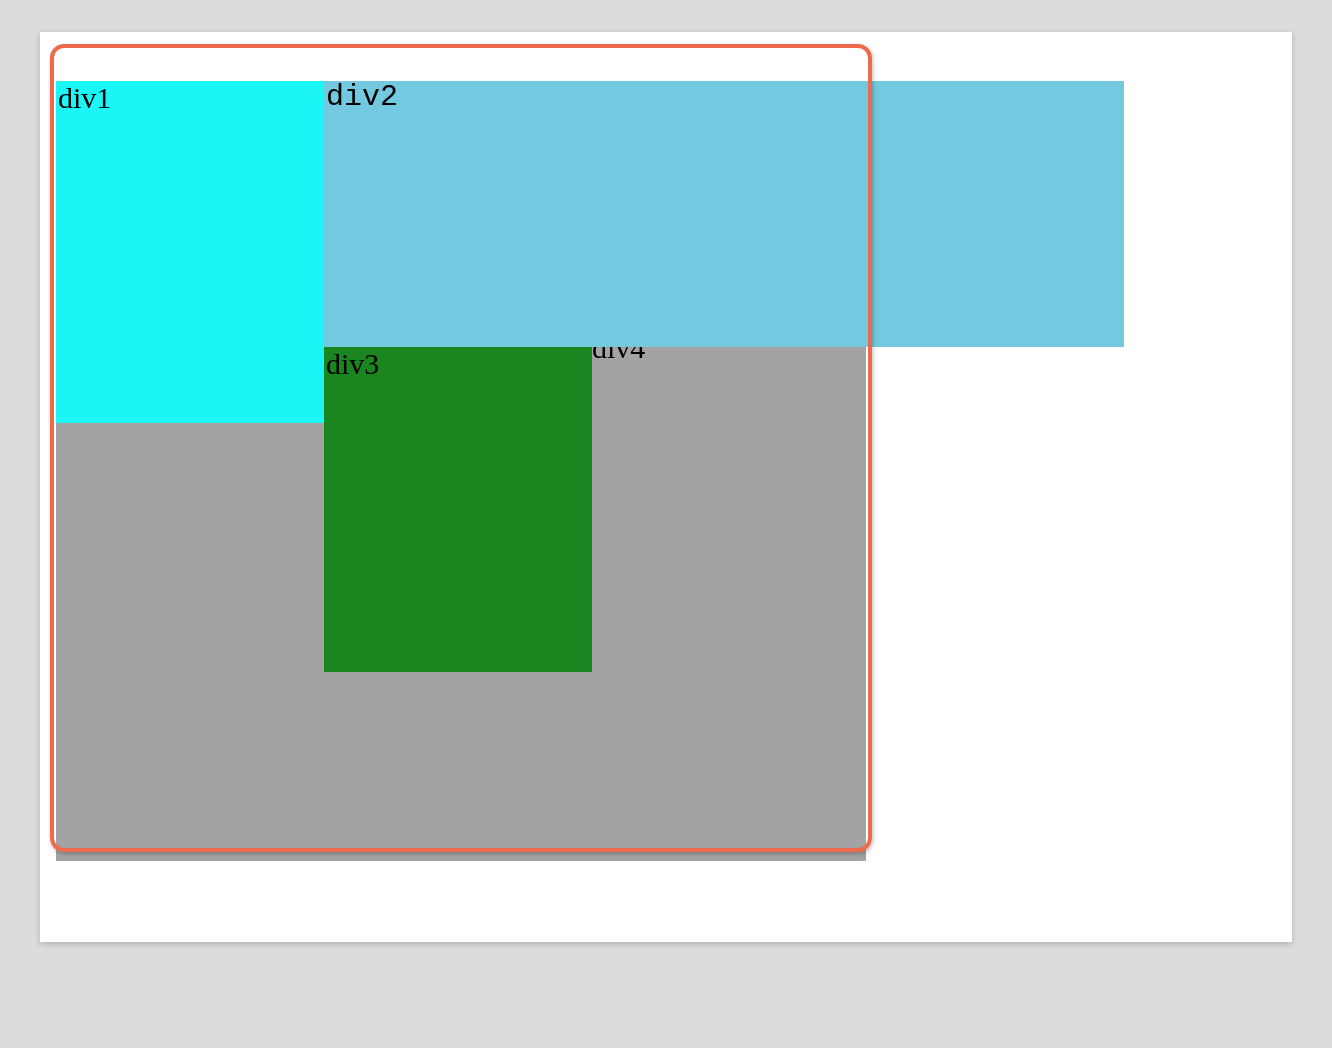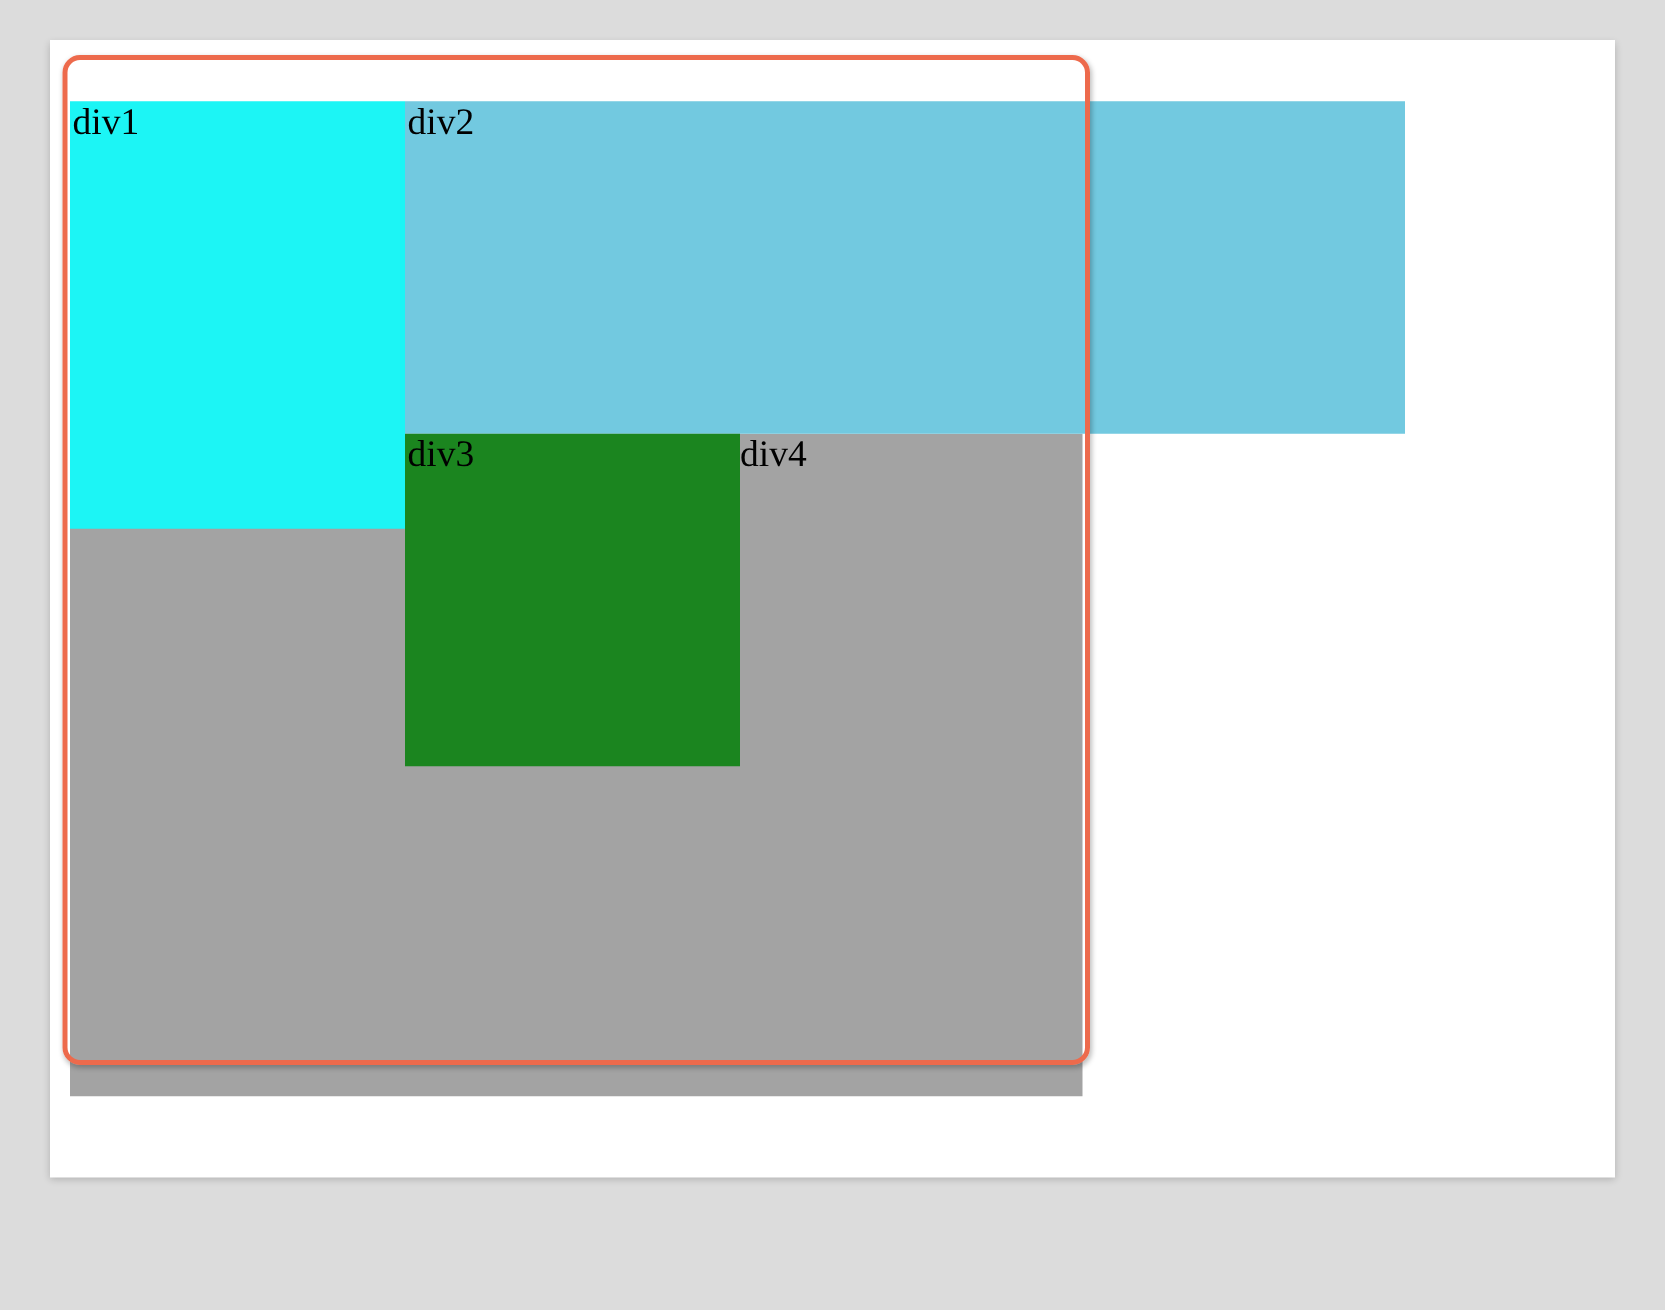--- a/index.html
+++ b/index.html
@@ -49,40 +49,41 @@
       background: #1cf5f5;
       z-index: 10;
     }
     .div2 {
       left: 284px;
       top: 18px;
       width: 800px;
       height: 266px;
       background: #72c9e0;
       z-index: 5;
+      font-family: Liberation Mono, monospace;
     }
     .div4 {
       left: 16px;
-      top: 284px;
+      top: 268px;
       width: 810px;
       height: 530px;
       background: #a3a3a3;
       z-index: 1;
       padding-left: 25px;
     }
     .div4-label {
       position: absolute;
       left: 536px;
       top: 0;
     }
     .div3 {
       left: 284px;
       top: 284px;
       width: 268px;
-      height: 266px;
+      height: 325px;
       background: #1b851f;
       z-index: 8;
     }
   </style>
 </head>
 <body>
 
 <div class="canvas">
   <div class="box div4">
     <span class="div4-label">div4</span>

